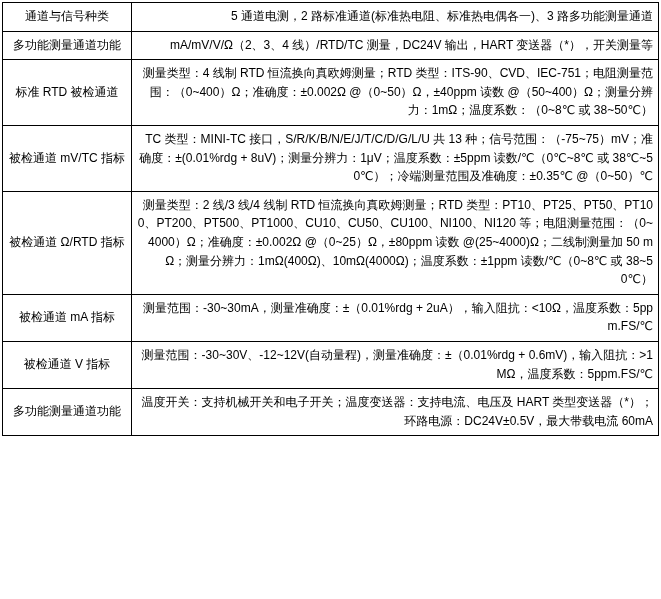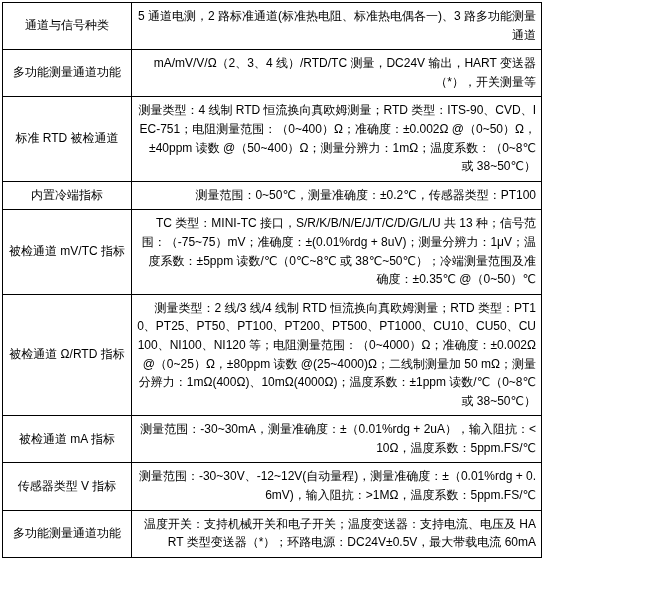--- a/index.html
+++ b/index.html
@@ -9,21 +9,21 @@
   }
   body {
     width: 661px;
     height: 599px;
     font-family: "Liberation Sans", "DejaVu Sans", sans-serif;
     font-size: 12px;
     color: #000000;
   }
   .spec-table {
     border-collapse: collapse;
-    width: 540px;
+    width: 657px;
     margin: 2px 0 0 2px;
     table-layout: fixed;
   }
   .spec-table td {
     border: 1px solid #000000;
     padding: 4px 5px 5px 5px;
     vertical-align: middle;
     line-height: 1.55;
     word-wrap: break-word;
     word-break: break-all;
@@ -49,37 +49,33 @@
     </tr>
     <tr>
       <td class="col-label">多功能测量通道功能</td>
       <td class="col-value">mA/mV/V/Ω（2、3、4 线）/RTD/TC 测量，DC24V 输出，HART 变送器（*），开关测量等</td>
     </tr>
     <tr>
       <td class="col-label">标准 RTD 被检通道</td>
       <td class="col-value">测量类型：4 线制 RTD 恒流换向真欧姆测量；RTD 类型：ITS-90、CVD、IEC-751；电阻测量范围：（0~400）Ω；准确度：±0.002Ω @（0~50）Ω，±40ppm 读数 @（50~400）Ω；测量分辨力：1mΩ；温度系数：（0~8℃ 或 38~50℃）</td>
     </tr>
     <tr>
-      <td class="col-label">内置冷端指标</td>
-      <td class="col-value">测量范围：0~50℃，测量准确度：±0.2℃，传感器类型：PT100</td>
-    </tr>
-    <tr>
       <td class="col-label">被检通道 mV/TC 指标</td>
       <td class="col-value">TC 类型：MINI-TC 接口，S/R/K/B/N/E/J/T/C/D/G/L/U 共 13 种；信号范围：（-75~75）mV；准确度：±(0.01%rdg + 8uV)；测量分辨力：1μV；温度系数：±5ppm 读数/℃（0℃~8℃ 或 38℃~50℃）；冷端测量范围及准确度：±0.35℃ @（0~50）℃</td>
     </tr>
     <tr>
       <td class="col-label">被检通道 Ω/RTD 指标</td>
       <td class="col-value">测量类型：2 线/3 线/4 线制 RTD 恒流换向真欧姆测量；RTD 类型：PT10、PT25、PT50、PT100、PT200、PT500、PT1000、CU10、CU50、CU100、NI100、NI120 等；电阻测量范围：（0~4000）Ω；准确度：±0.002Ω @（0~25）Ω，±80ppm 读数 @(25~4000)Ω；二线制测量加 50 mΩ；测量分辨力：1mΩ(400Ω)、10mΩ(4000Ω)；温度系数：±1ppm 读数/℃（0~8℃ 或 38~50℃）</td>
     </tr>
     <tr>
       <td class="col-label">被检通道 mA 指标</td>
       <td class="col-value">测量范围：-30~30mA，测量准确度：±（0.01%rdg + 2uA），输入阻抗：&lt;10Ω，温度系数：5ppm.FS/℃</td>
     </tr>
     <tr>
-      <td class="col-label">传感器类型 V 指标</td>
+      <td class="col-label">被检通道 V 指标</td>
       <td class="col-value">测量范围：-30~30V、-12~12V(自动量程)，测量准确度：±（0.01%rdg + 0.6mV)，输入阻抗：&gt;1MΩ，温度系数：5ppm.FS/℃</td>
     </tr>
     <tr>
       <td class="col-label">多功能测量通道功能</td>
       <td class="col-value">温度开关：支持机械开关和电子开关；温度变送器：支持电流、电压及 HART 类型变送器（*）；环路电源：DC24V±0.5V，最大带载电流 60mA</td>
     </tr>
   </tbody>
 </table>
 
 </body></html>

